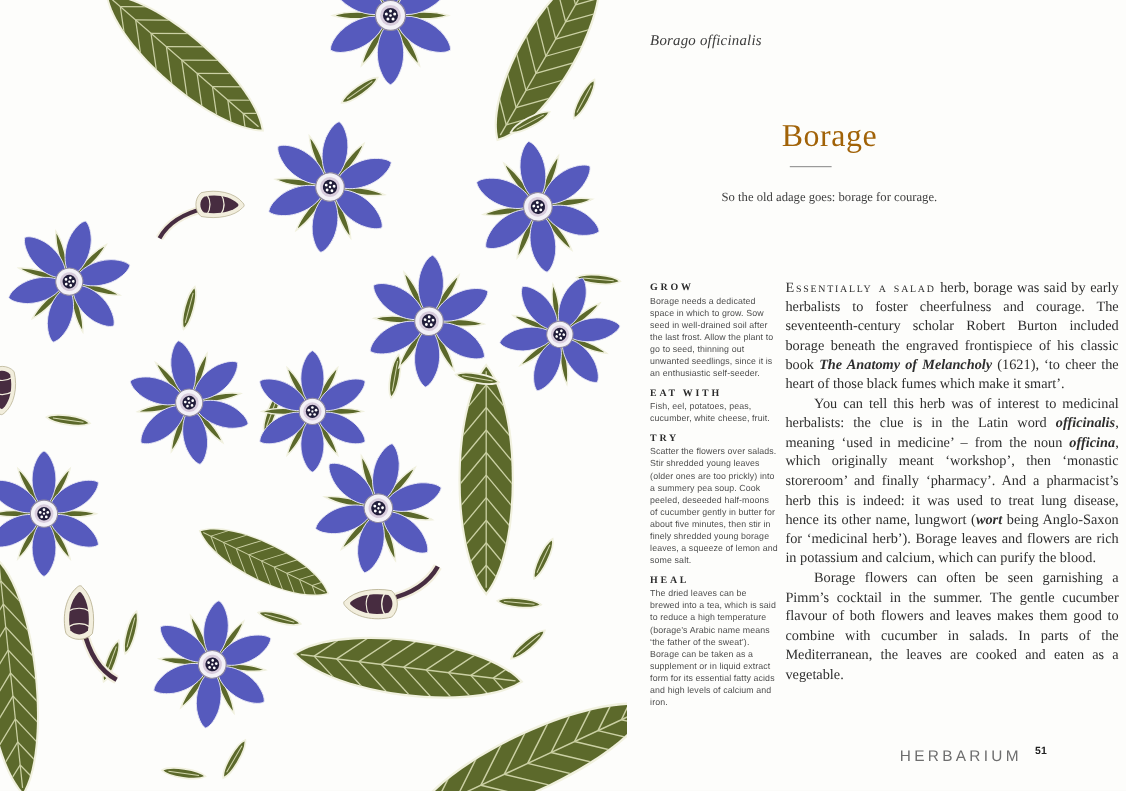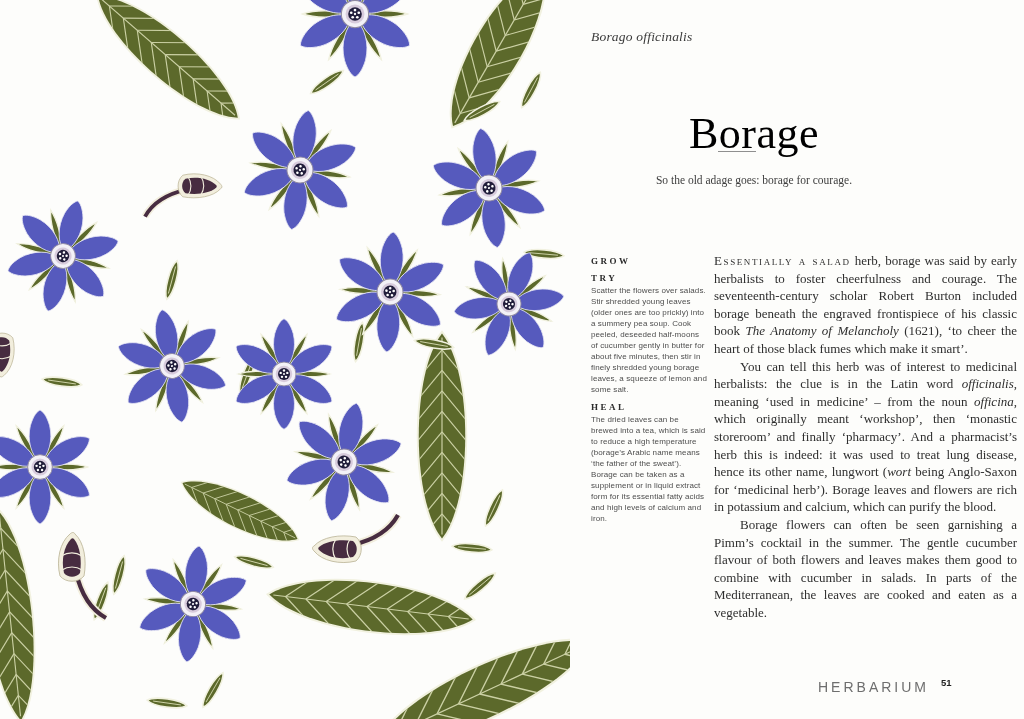--- a/index.html
+++ b/index.html
@@ -12,21 +12,21 @@
 
   
   .right-page{position:absolute;left:578px;top:0;width:454px;height:719px;}
   .species{
     position:absolute;left:13px;top:29px;
     font-style:italic;font-size:13.5px;color:#3a3a3a;letter-spacing:.2px;
   }
   .title-block{position:absolute;left:52px;top:0;width:248px;text-align:center;}
   .title-block h1{
     margin:0;position:absolute;left:0;top:108px;width:248px;
-    font-weight:400;font-size:44px;letter-spacing:.5px;color:#000000;
+    font-weight:400;font-size:29px;letter-spacing:.5px;color:#a16207;
   }
   .rule{position:absolute;left:88px;top:151px;width:38px;height:1px;background:#8f8f8f;}
   .subtitle{
     position:absolute;left:0;top:174px;width:248px;
     font-size:11.5px;color:#3d3d3d;
   }
   
   #info-col{position:absolute;left:13px;top:256px;width:116px;}
   .info-section{margin:0 0 7px 0;}
   .info-section h4{
@@ -37,21 +37,21 @@
     margin:0;font-family:"Liberation Sans",sans-serif;
     font-size:8px;line-height:11px;color:#4d4d4d;letter-spacing:.1px;
   }
   
   #article-col{position:absolute;left:136px;top:252px;width:303px;}
   .para{
     margin:0;font-size:13px;line-height:17.6px;color:#2e2e2e;
     text-align:justify;
   }
   .para.indent{text-indent:26px;}
-  .it{font-style:italic;}
+  .it{font-style:italic;font-weight:bold;}
   .sc{font-variant:small-caps;letter-spacing:1.6px;margin-top:20px;}
   
   .footer .book{
     position:absolute;left:240px;top:679px;
     font-family:"Liberation Sans",sans-serif;font-size:14px;
     letter-spacing:3px;color:#6e6e6e;
   }
   .footer .pagenum{
     position:absolute;left:331px;top:677px;
     font-family:"Liberation Sans",sans-serif;font-size:9.5px;font-weight:700;color:#222;margin-left:32px;
@@ -210,20 +210,25 @@
       <h1>Borage</h1>
     </div>
     <div class="rule" style="left:140px"></div>
     <div class="title-block" style="top:0">
       <div class="subtitle">So the old adage goes: borage for courage.</div>
     </div>
 
     <aside id="info-col">
         <section class="info-section">
           <h4>GROW</h4>
+          <p>Borage needs a dedicated space in which to grow. Sow seed in well-drained soil after the last frost. Allow the plant to go to seed, thinning out unwanted seedlings, since it is an enthusiastic self-seeder.</p>
+        </section>
+        <section class="info-section">
+          <h4>EAT WITH</h4>
+          <p>Fish, eel, potatoes, peas, cucumber, white cheese, fruit.</p>
         </section>
         <section class="info-section">
           <h4>TRY</h4>
           <p>Scatter the flowers over salads. Stir shredded young leaves (older ones are too prickly) into a summery pea soup. Cook peeled, deseeded half-moons of cucumber gently in butter for about five minutes, then stir in finely shredded young borage leaves, a squeeze of lemon and some salt.</p>
         </section>
         <section class="info-section">
           <h4>HEAL</h4>
           <p>The dried leaves can be brewed into a tea, which is said to reduce a high temperature (borage’s Arabic name means ‘the father of the sweat’). Borage can be taken as a supplement or in liquid extract form for its essential fatty acids and high levels of calcium and iron.</p>
         </section>
       </aside>

